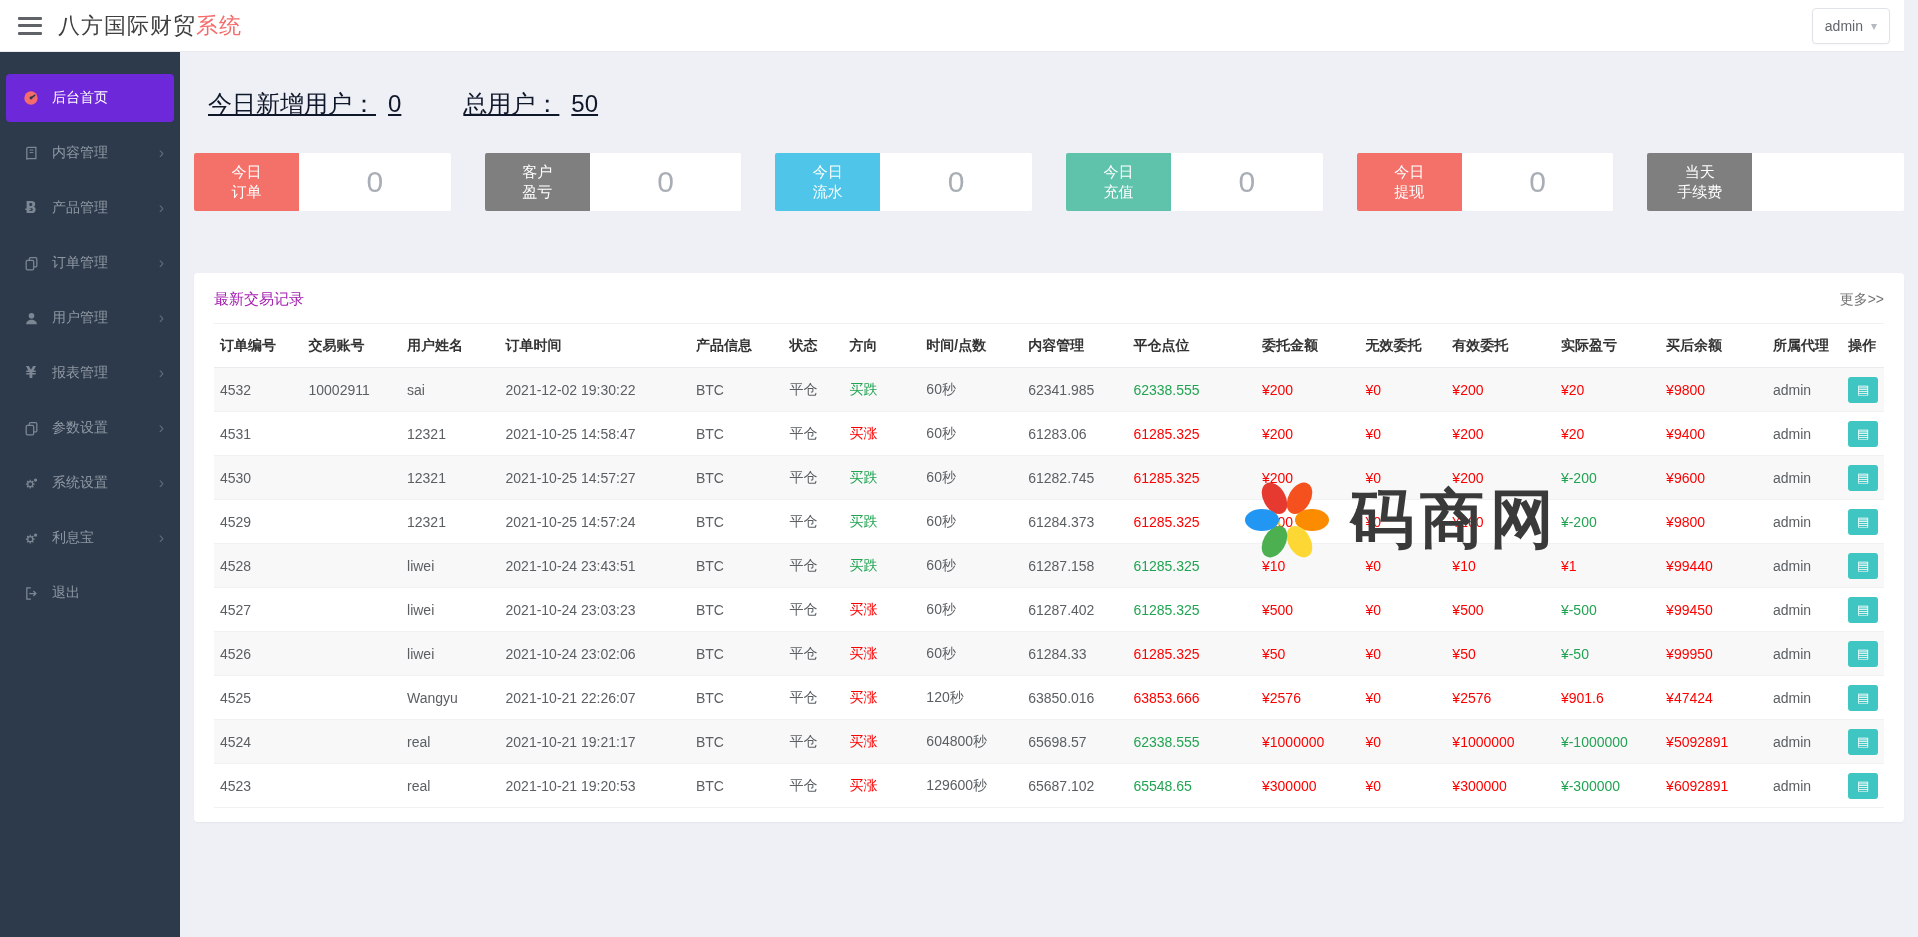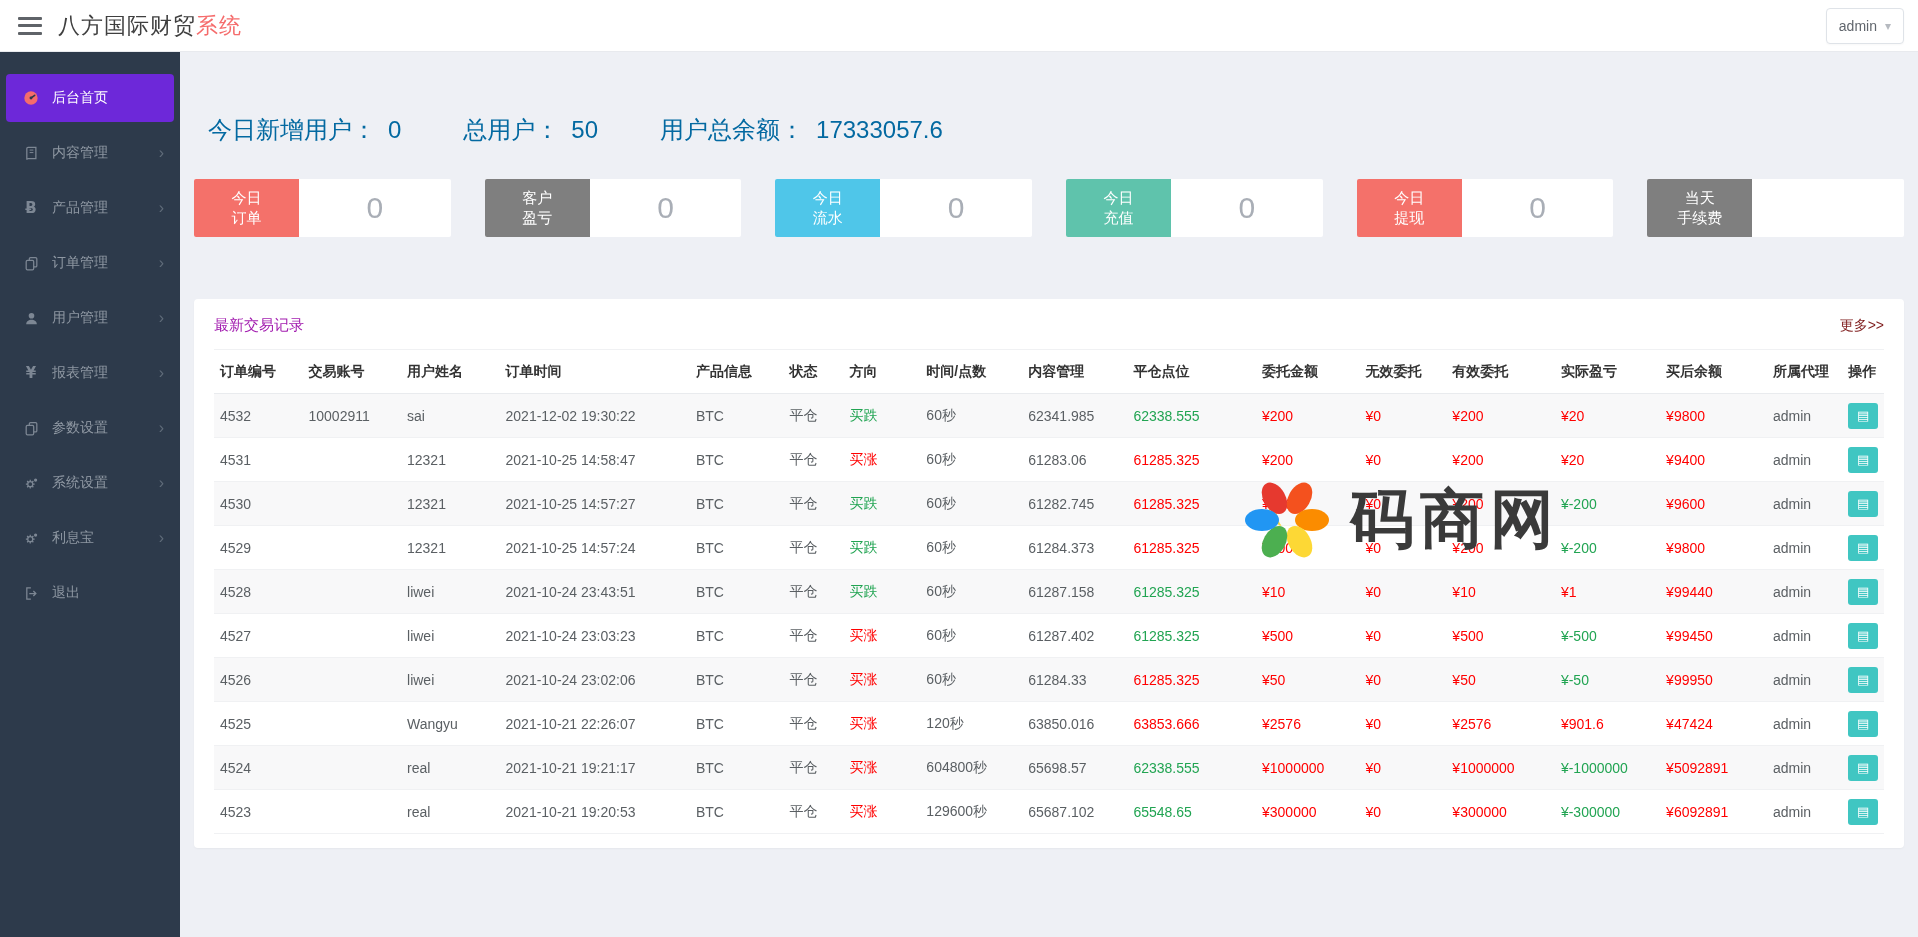--- a/index.html
+++ b/index.html
@@ -1,21 +1,21 @@
 <!DOCTYPE html>
 <html><head>
 <meta charset="utf-8">
 <style>
   * { margin:0; padding:0; box-sizing:border-box; }
   html,body { width:1918px; height:937px; overflow:hidden; }
   body { font-family:"Liberation Sans","DejaVu Sans",sans-serif; background:#eef0f5; color:#5a5f63; }
   .page { position:relative; width:1918px; height:937px; }
 
   
-  .topbar { position:absolute; top:0; left:0; right:0; height:52px; background:#fff;
+  .topbar { position:absolute; top:0; left:0; right:14px; height:52px; background:#fff;
             border-bottom:1px solid #e8eaee; display:flex; align-items:center; padding:0 18px; z-index:20; }
   .burger { width:24px; height:18px; display:flex; flex-direction:column; justify-content:space-between; cursor:pointer; margin-right:16px; }
   .burger i { display:block; height:3px; background:#5f6368; border-radius:1px; }
   .brand { font-size:22px; color:#3f3f3f; letter-spacing:1px; }
   .brand .accent { color:#f56c6c; }
   .userbox { position:absolute; right:14px; top:8px; height:36px; background:#fff;
              border:1px solid #dfe3e8; border-radius:4px; display:flex; align-items:center;
              gap:8px; padding:0 12px; color:#61666d; font-size:14px; cursor:pointer;
              box-shadow:0 1px 2px rgba(0,0,0,.03); }
   .userbox .caret { color:#b6bac0; font-size:12px; }
@@ -25,37 +25,37 @@
   .side-item { position:relative; height:48px; margin:0 6px 7px 6px; display:flex; align-items:center;
                padding-left:16px; color:#8f98a3; font-size:14px; cursor:pointer; border-radius:4px; }
   .side-item.active { background:#6d28d9; color:#fff; }
   .side-icon { width:18px; display:inline-flex; justify-content:center; align-items:center; margin-right:12px; }
   .txt-icon { font-size:15px; color:#7d8794; font-weight:bold; font-family:"DejaVu Sans",sans-serif; }
   .side-caret { position:absolute; right:10px; top:50%; transform:translateY(-52%); color:#5f6b79; font-size:16px; }
 
   
   .main { position:absolute; top:52px; left:180px; right:0; bottom:0; padding:0 14px; }
 
-  .stats { display:flex; align-items:baseline; margin-top:62px; padding-left:14px; color:#0369a1; }
+  .stats { display:flex; align-items:baseline; margin-top:36px; padding-left:14px; color:#0f172a;text-decoration:underline; }
   .stat { font-size:24px; margin-right:62px; }
   .stat .stat-value { margin-left:12px; }
 
   .cards { display:flex; gap:34px; margin-top:33px; }
   .card { flex:1; height:58px; background:#fff; display:flex; border-radius:2px; overflow:hidden; }
   .card-label { width:105px; color:#fff; font-size:15px; line-height:1.35; display:flex; flex-direction:column;
                 align-items:center; justify-content:center; text-align:center; }
   .card-value { flex:1; display:flex; align-items:center; justify-content:center;
                 font-size:30px; color:#a9aeb6; font-weight:300; }
 
   .panel { margin-top:62px; background:#fff; border-radius:4px; box-shadow:0 1px 2px rgba(0,0,0,.04);
            padding:0 20px 14px 20px; position:relative; }
   .panel-head { display:flex; justify-content:space-between; align-items:center;
                 padding:17px 0 14px 0; border-bottom:1px solid #f0f1f3; }
   .panel-title { color:#a21caf; font-size:15px; }
-  .more-link { color:#7f1d1d; font-size:14px; cursor:pointer; }
+  .more-link { color:#737373; font-size:14px; cursor:pointer; }
 
   table { width:100%; border-collapse:collapse; table-layout:fixed; }
   th { text-align:left; font-size:14px; color:#333; font-weight:bold; padding:13px 6px 12px 6px;
        border-bottom:1px solid #e9ebee; white-space:nowrap; }
   td { font-size:14px; padding:0 6px; height:44px; border-bottom:1px solid #f0f1f3;
        white-space:nowrap; overflow:hidden; color:#5a5f63; }
   tbody tr:nth-child(odd) { background:#f8f8f9; }
   td.red { color:#ff0000; }
   td.green { color:#21a452; }
   .act-btn { width:30px; height:26px; background:#40c6c2; border:none; border-radius:3px;
@@ -195,21 +195,20 @@
           <span class="side-label">退出</span>
         </div>
       </div>
   </div>
 
   <div class="main">
 
     <div class="stats">
         <div class="stat"><span class="stat-label">今日新增用户：</span><span class="stat-value">0</span></div>
         <div class="stat"><span class="stat-label">总用户：</span><span class="stat-value">50</span></div>
-        <div class="stat"><span class="stat-label">用户总余额：</span><span class="stat-value">17333057.6</span></div>
       </div>
 
     <div class="cards">
         <div class="card">
           <div class="card-label" style="background: rgb(244, 113, 106);">
             <span>今日</span>
             <span>订单</span>
           </div>
           <div class="card-value">0</div>
         </div>

